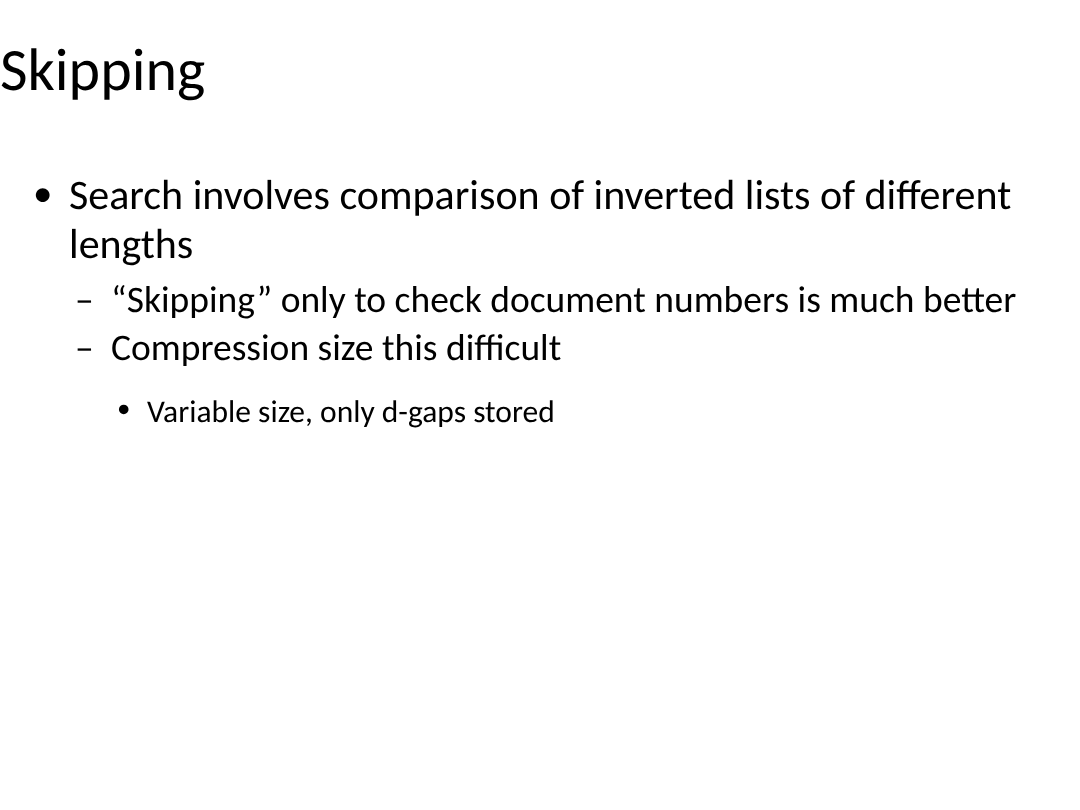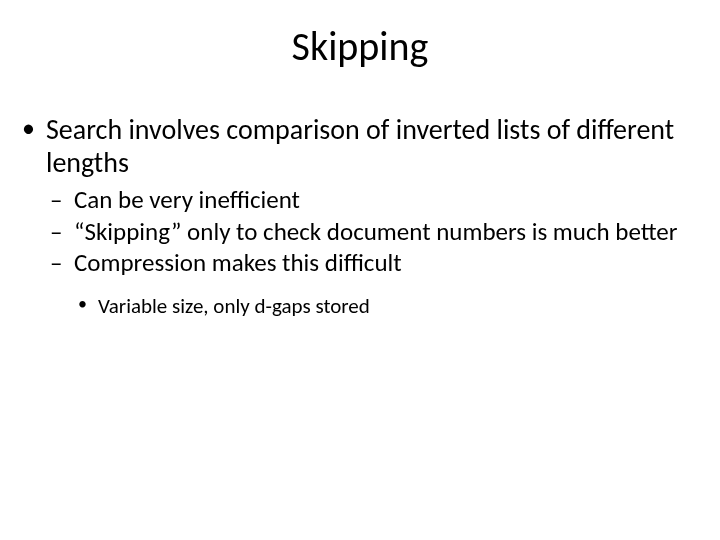--- a/index.html
+++ b/index.html
@@ -4,21 +4,21 @@
 <style>
   * { margin: 0; padding: 0; box-sizing: border-box; }
   html, body { width: 720px; height: 540px; }
   body {
     font-family: Calibri, "Segoe UI", Arial, sans-serif;
     background: #fff;
     color: #000;
     padding: 22px 0 0 0;
   }
   .title {
-    text-align: center;
+    text-align: left;
     font-size: 40px;
     font-weight: 400;
     margin-bottom: 42px;
   }
   .content {
     padding: 0 38px 0 16px;
   }
   ul { list-style: none; }
   .lvl1 > li {
     font-size: 28px;
@@ -72,27 +72,24 @@
 <body>
 
 <h1 class="title">Skipping</h1>
 
 <div class="content">
   <ul class="lvl1">
     <li>
       <span>Search involves comparison of inverted lists of different lengths</span>
       <ul class="lvl2">
         <li>
-          <span>Can be very inefficient</span>
-        </li>
-        <li>
           <span>“Skipping” only to check document numbers is much better</span>
         </li>
         <li>
-          <span>Compression makes this difficult</span>
+          <span>Compression size this difficult</span>
           <ul class="lvl3">
             <li>
               <span>Variable size, only d-gaps stored</span>
             </li>
           </ul>
         </li>
       </ul>
     </li>
   </ul>
 </div>

